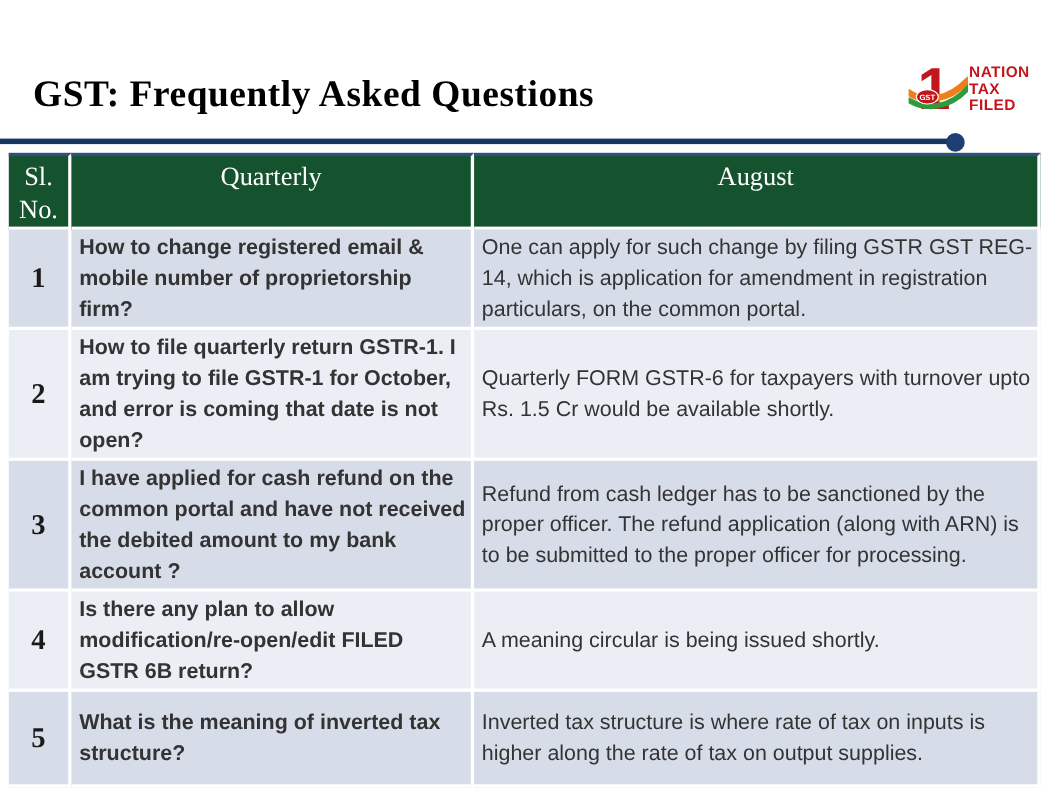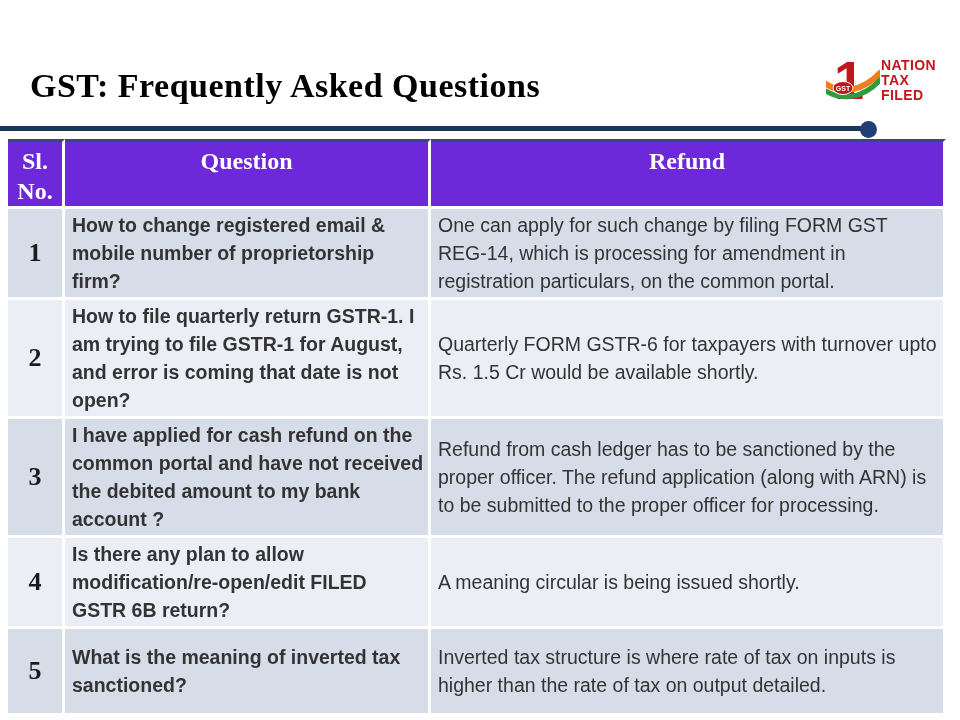--- a/index.html
+++ b/index.html
@@ -39,22 +39,22 @@
   table.faq {
     position: absolute; left: 8px; top: 94px;
     border-collapse: separate; border-spacing: 0;
     width: 938px; table-layout: fixed;
   }
   col.c-no { width: 57px; }
   col.c-q  { width: 366px; }
   col.c-a  { width: 515px; }
 
   thead th {
-    background: #6d28d9; color: #ffffff;
-    font-family: "Liberation Serif", serif; font-weight: bold;
+    background: #14532d; color: #ffffff;
+    font-family: "Liberation Serif", serif; font-weight: normal;
     font-size: 24px; line-height: 30px; vertical-align: top;
     border-top: 3px solid #2E4E7E;
     border-right: 3px solid #fff; border-bottom: 3px solid #fff;
     height: 66px; padding-top: 4px;
   }
   thead th:first-child { border-left: none; }
 
   tbody td {
     vertical-align: middle;
     font-size: 19.5px; line-height: 28px; color: #333333;
@@ -108,50 +108,50 @@
 
   <table class="faq">
     <colgroup>
       <col class="c-no">
         <col class="c-q">
         <col class="c-a">
     </colgroup>
     <thead>
       <tr>
         <th>Sl. No.</th>
-        <th>Question</th>
-        <th>Refund</th>
+        <th>Quarterly</th>
+        <th>August</th>
       </tr>
     </thead>
     <tbody id="faq-body">
     <tr class="band-a">
       <td class="col-no">1</td>
       <td class="col-q">How to change registered email &amp; mobile number of proprietorship firm?</td>
-      <td class="col-a">One can apply for such change by filing FORM GST REG-14, which is processing for amendment in registration particulars, on the common portal.</td>
+      <td class="col-a">One can apply for such change by filing GSTR GST REG-14, which is application for amendment in registration particulars, on the common portal.</td>
     </tr>
 
     <tr class="band-b">
       <td class="col-no">2</td>
-      <td class="col-q">How to file quarterly return GSTR-1. I am trying to file GSTR-1 for August, and error is coming that date is not open?</td>
+      <td class="col-q">How to file quarterly return GSTR-1. I am trying to file GSTR-1 for October, and error is coming that date is not open?</td>
       <td class="col-a">Quarterly FORM GSTR-6 for taxpayers with turnover upto Rs. 1.5 Cr would be available shortly.</td>
     </tr>
 
     <tr class="band-a">
       <td class="col-no">3</td>
       <td class="col-q">I have applied for cash refund on the common portal and have not received the debited amount to my bank account ?</td>
       <td class="col-a">Refund from cash ledger has to be sanctioned by the proper officer. The refund application (along with ARN) is to be submitted to the proper officer for processing.</td>
     </tr>
 
     <tr class="band-b">
       <td class="col-no">4</td>
       <td class="col-q">Is there any plan to allow modification/re-open/edit FILED GSTR 6B return?</td>
       <td class="col-a">A meaning circular is being issued shortly.</td>
     </tr>
 
     <tr class="band-a">
       <td class="col-no">5</td>
-      <td class="col-q">What is the meaning of inverted tax sanctioned?</td>
-      <td class="col-a">Inverted tax structure is where rate of tax on inputs is higher than the rate of tax on output detailed.</td>
+      <td class="col-q">What is the meaning of inverted tax structure?</td>
+      <td class="col-a">Inverted tax structure is where rate of tax on inputs is higher along the rate of tax on output supplies.</td>
     </tr>
   </tbody>
   </table>
 
 </div>
 
 </body></html>

